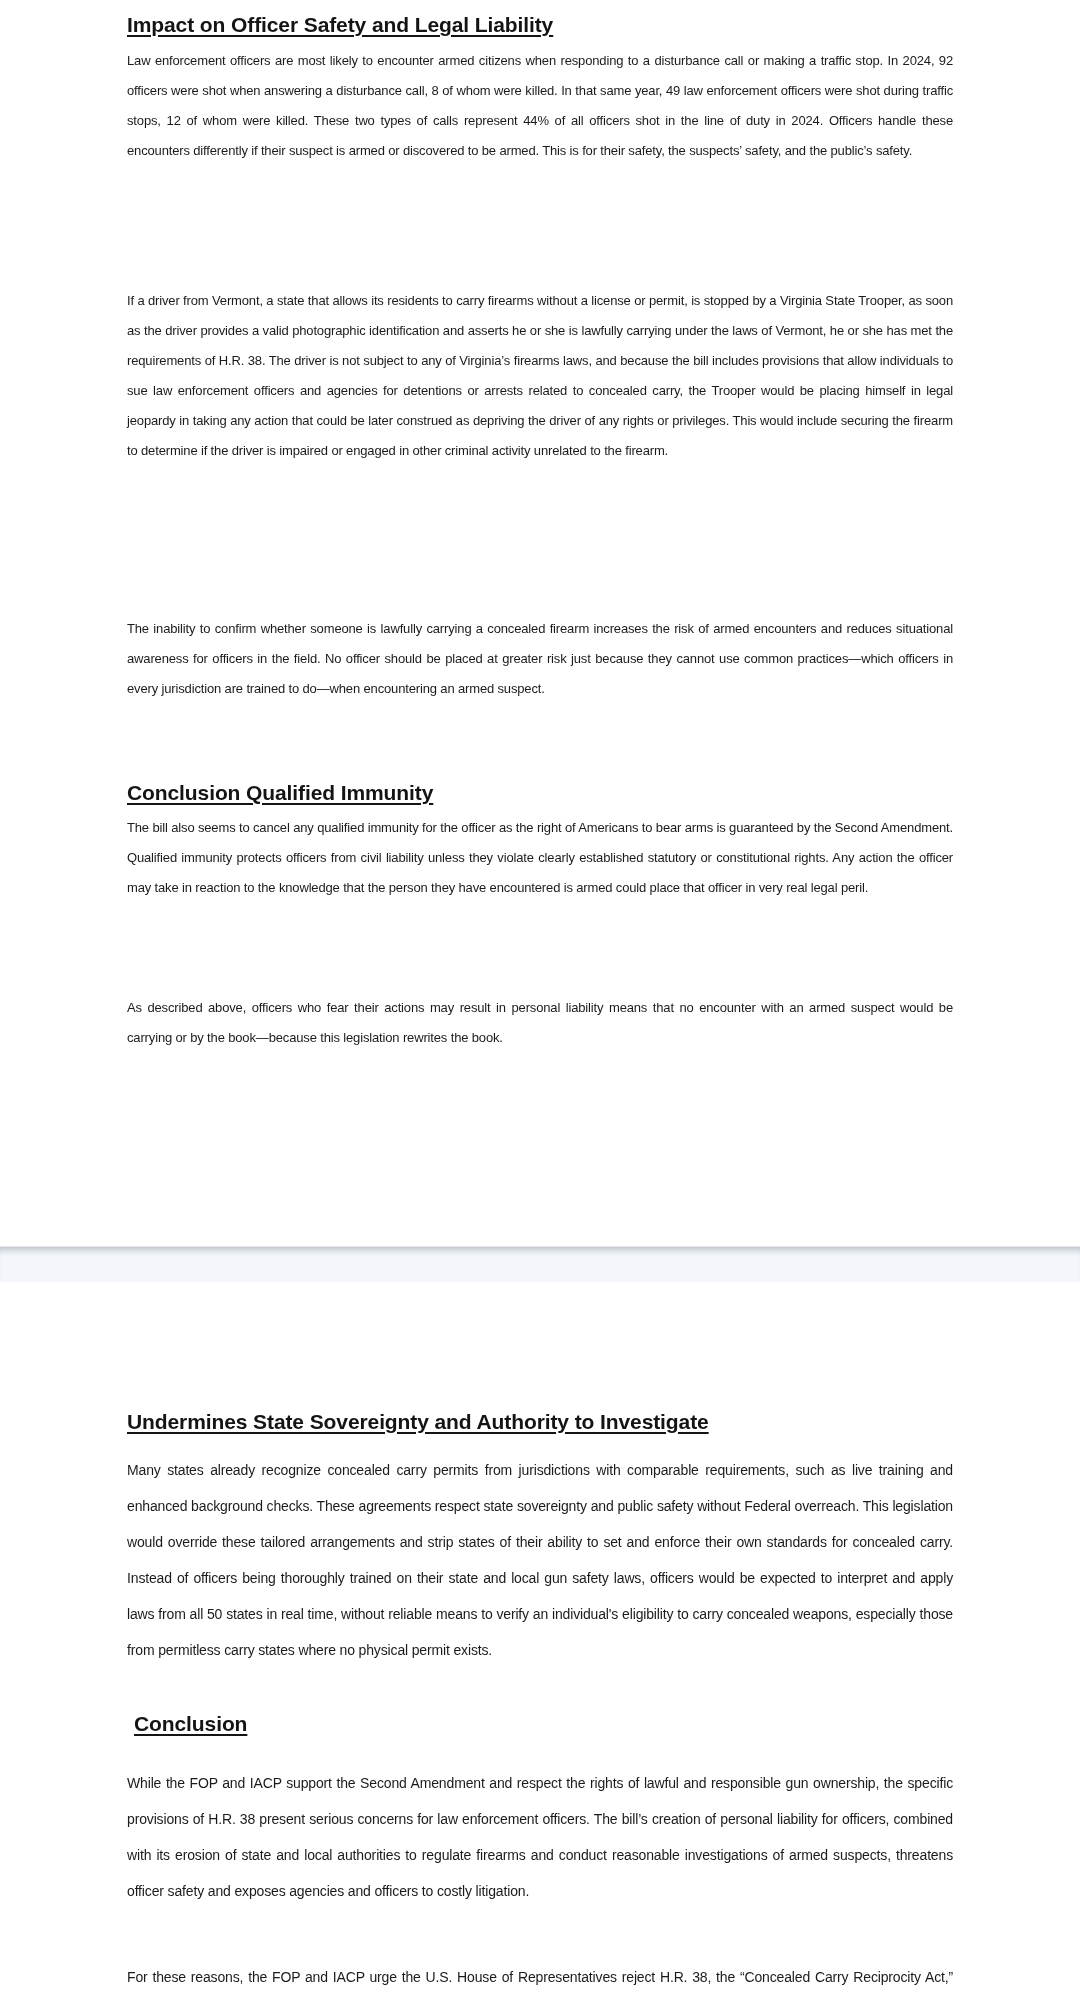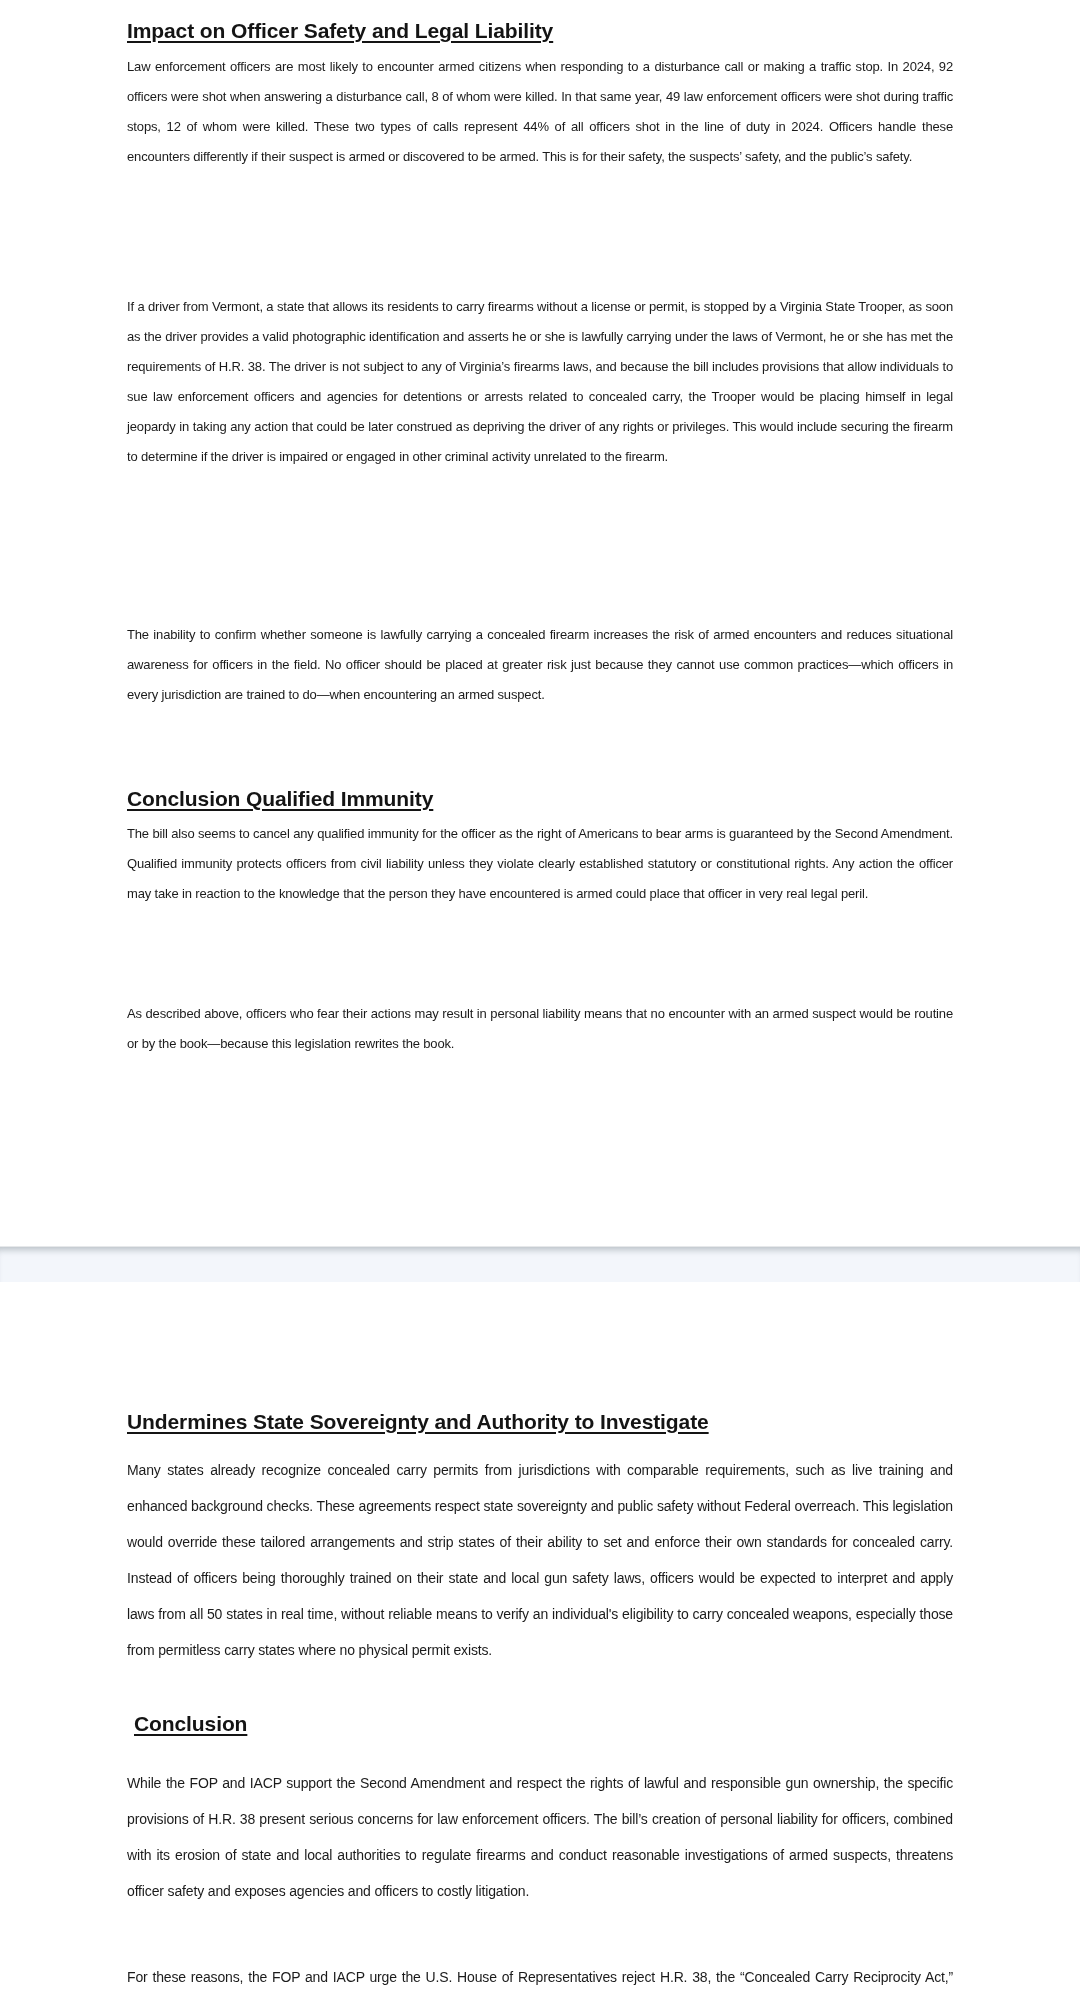--- a/index.html
+++ b/index.html
@@ -15,21 +15,21 @@
     font-family: "Liberation Sans", "DejaVu Sans", sans-serif;
     color: #1b1b1b;
   }
   .page {
     position: absolute;
     left: 0;
     width: 1080px;
     background: #ffffff;
   }
   #page-1 {
-    top: 13px;
+    top: 7px;
     height: 1246px;
   }
   #page-gap {
     position: absolute;
     left: 0;
     top: 1246px;
     width: 1080px;
     height: 36px;
     background: #f3f6fb;
     box-shadow: inset 0 7px 6px -4px rgba(120,130,140,0.45);
@@ -80,21 +80,21 @@
     <p style="position:absolute; top:39px; left:0; width:826px;">Law enforcement officers are most likely to encounter armed citizens when responding to a disturbance call or making a traffic stop.  In 2024, 92 officers were shot when answering a disturbance call, 8 of whom were killed.  In that same year, 49 law enforcement officers were shot during traffic stops, 12 of whom were killed.  These two types of calls represent 44% of all officers shot in the line of duty in 2024.  Officers handle these encounters differently if their suspect is armed or discovered to be armed.  This is for their safety, the suspects’ safety, and the public’s safety.</p>
 
     <p style="position:absolute; top:279px; left:0; width:826px;">If a driver from Vermont, a state that allows its residents to carry firearms without a license or permit, is stopped by a Virginia State Trooper, as soon as the driver provides a valid photographic identification and asserts he or she is lawfully carrying under the laws of Vermont, he or she has met the requirements of H.R. 38.  The driver is not subject to any of Virginia’s firearms laws, and because the bill includes provisions that allow individuals to sue law enforcement officers and agencies for detentions or arrests related to concealed carry, the Trooper would be placing himself in legal jeopardy in taking any action that could be later construed as depriving the driver of any rights or privileges.  This would include securing the firearm to determine if the driver is impaired or engaged in other criminal activity unrelated to the firearm.</p>
 
     <p style="position:absolute; top:607px; left:0; width:826px;">The inability to confirm whether someone is lawfully carrying a concealed firearm increases the risk of armed encounters and reduces situational awareness for officers in the field.  No officer should be placed at greater risk just because they cannot use common practices—which officers in every jurisdiction are trained to do—when encountering an armed suspect.</p>
 
     <h2 class="heading" style="position:absolute; top:774px; left:0;">Conclusion Qualified Immunity</h2>
 
     <p style="position:absolute; top:806px; left:0; width:826px;">The bill also seems to cancel any qualified immunity for the officer as the right of Americans to bear arms is guaranteed by the Second Amendment.  Qualified immunity protects officers from civil liability unless they violate clearly established statutory or constitutional rights.  Any action the officer may take in reaction to the knowledge that the person they have encountered is armed could place that officer in very real legal peril.</p>
 
-    <p style="position:absolute; top:986px; left:0; width:826px;">As described above, officers who fear their actions may result in personal liability means that no encounter with an armed suspect would be routine or by the book—because this legislation rewrites the book.</p>
+    <p style="position:absolute; top:986px; left:0; width:826px;">As described above, officers who fear their actions may result in personal liability means that no encounter with an armed suspect would be carrying or by the book—because this legislation rewrites the book.</p>
   </div>
 </div>
 
 <div id="page-gap"></div>
 
 <div class="page" id="page-2">
   <div class="content p2">
 
     <h2 class="heading" style="position:absolute; top:128px; left:0;text-align:right;">Undermines State Sovereignty and Authority to Investigate</h2>
 

